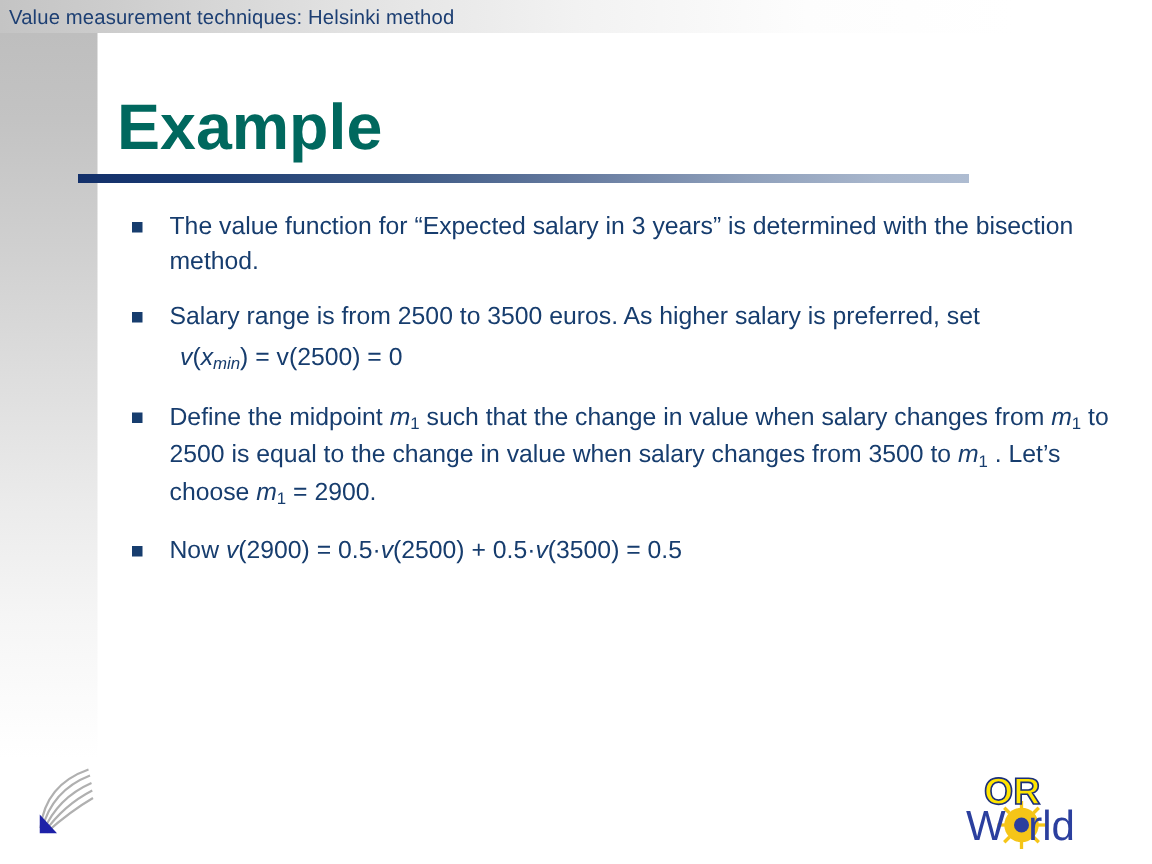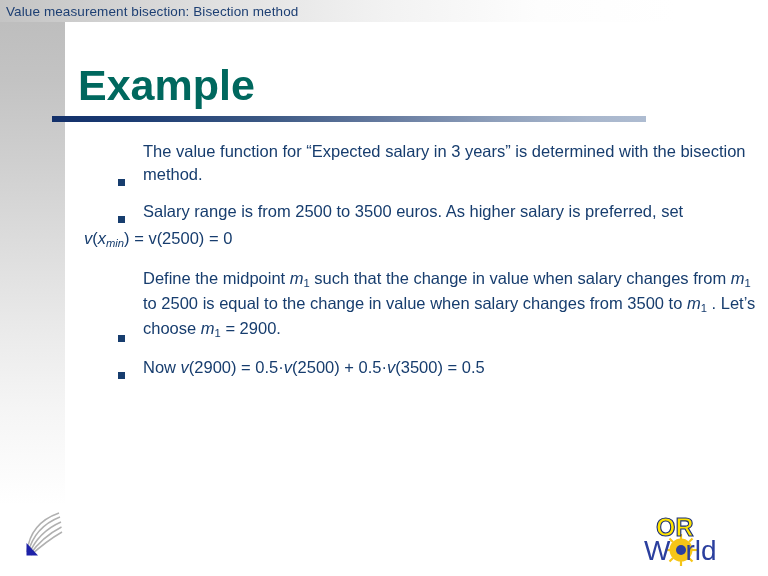--- a/index.html
+++ b/index.html
@@ -76,41 +76,40 @@
   
   .body-area {
     position: absolute;
     left: 0;
     top: 140px;
     width: 768px;
   }
   .bullet-row {
     position: relative;
     display: flex;
-    align-items: flex-end;
+    align-items: flex-start;
     margin-bottom: 14px;
-    padding-left: 30px;
   }
   .bullet-marker {
     width: 7px;
     height: 7px;
     background: #173d6e;
     flex: 0 0 auto;
     margin-left: 88px;
     margin-top: 8px;
   }
   .bullet-text {
     margin-left: 18px;
     font-size: 16.5px;
     line-height: 23px;
     color: #173d6e;
     max-width: 628px;
   }
   .eq-block {
-    margin-left: 84px;
+    margin-left: 120px;
     font-size: 16.5px;
     line-height: 22px;
     color: #173d6e;
   }
   .eq-line { white-space: nowrap; }
   i.math { font-style: italic; }
   sub {
     font-size: 0.68em;
     font-style: italic;
     vertical-align: baseline;
@@ -154,21 +153,21 @@
     width: 112px;
     height: 58px;
   }
 </style>
 </head>
 <body>
 
 <div class="slide">
 
   <div class="header-band"></div>
-  <div class="header-title">Value measurement bisection: Bisection method</div>
+  <div class="header-title">Value measurement techniques: Helsinki method</div>
 
   <div class="left-strip"></div>
 
   <div class="slide-title">Example</div>
   <div class="title-rule"></div>
 
   <div class="body-area">
 
     <div class="bullet-row">
       <div class="bullet-marker"></div>

